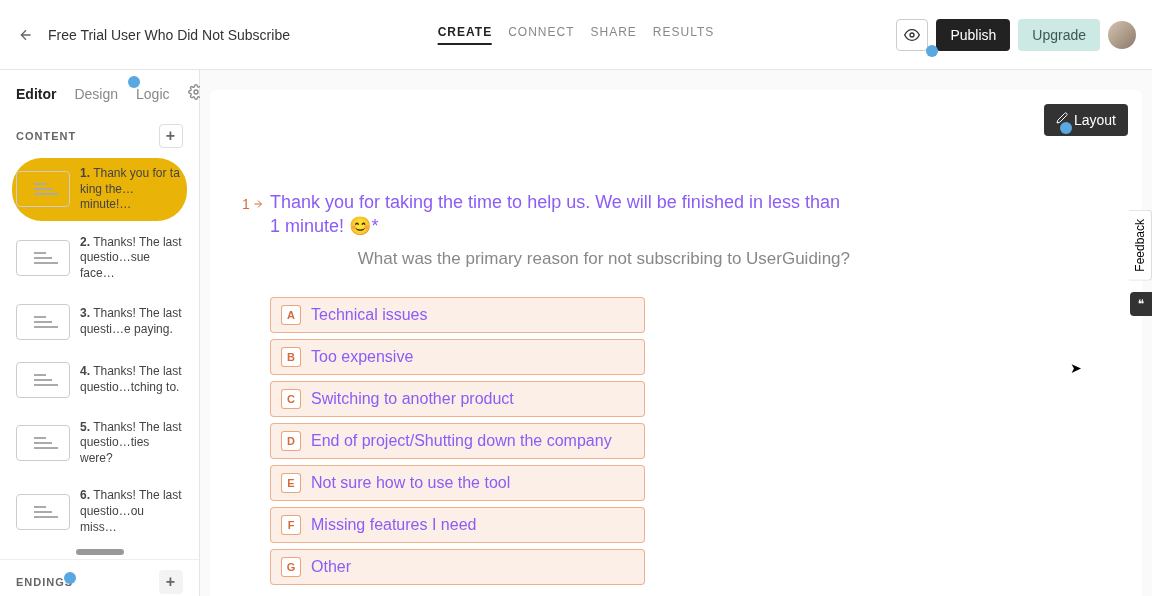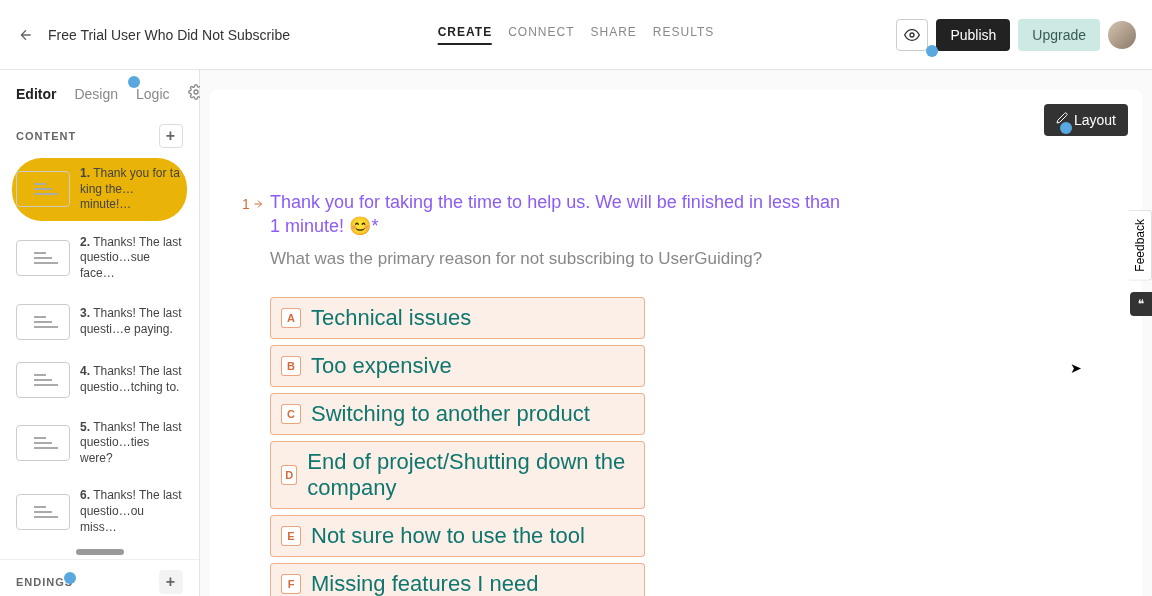--- a/index.html
+++ b/index.html
@@ -38,25 +38,25 @@
 .endings { border-top: 1px solid #eee; padding-bottom: 8px; position: relative; }
 .ending-item { padding: 8px 16px; font-size: 12px; color: #444; cursor: pointer; }
 .scroll-hint { height: 6px; width: 48px; background: #999; border-radius: 3px; margin: 4px auto; }
 
 .canvas { flex: 1; background: #fafafa; position: relative; padding: 20px 10px 0 10px; }
 .form-card { background: #fff; border-radius: 6px; height: 100%; padding: 100px 60px 20px 60px; position: relative; overflow: hidden; }
 .layout-btn { position: absolute; top: 14px; right: 14px; background: #333; color: #fff; padding: 8px 12px; border-radius: 4px; font-size: 14px; display: flex; align-items: flex-start; gap: 6px; cursor: pointer; }
 .q-wrap { max-width: 580px; }
 .q-num { position: absolute; left: -28px; top: 6px; font-size: 14px; color: #D36B3A; display: flex; align-items: center; gap: 2px; }
 .q-title { font-size: 18px; color: #8b5cf6; line-height: 1.35; position: relative; }
-.q-desc { font-size: 17px; color: #888; margin-top: 10px; }
+.q-desc { font-size: 17px; color: #888; margin-top: 10px; text-align: right; }
 .choices { margin-top: 28px; display: flex; flex-direction: column; gap: 6px; }
 .choice { display: flex; align-items: center; background: rgba(230, 126, 67, 0.12); border: 1px solid rgba(230, 126, 67, 0.55); border-radius: 4px; padding: 7px 10px; width: 375px; cursor: pointer; }
 .choice-key { width: 20px; height: 20px; background: #fff; border: 1px solid rgba(230,126,67,0.7); border-radius: 3px; display: flex; align-items: center; justify-content: center; font-size: 11px; font-weight: 600; color: #D36B3A; margin-right: 10px; }
-.choice-label { font-size: 22px; color: #0f766e; }
+.choice-label { font-size: 16px; color: #8b5cf6; }
 .add-choice { margin-top: 14px; font-size: 17px; color: #D36B3A; text-decoration: underline; cursor: pointer; display: inline-block; }
 .feedback-tab { position: absolute; right: 0; top: 140px; background: #fff; border: 1px solid #ddd; border-right: none; padding: 8px 4px; font-size: 12px; writing-mode: vertical-rl; transform: rotate(180deg); border-radius: 4px 0 0 4px; cursor: pointer; }
 .feedback-icon { position: absolute; right: 0; top: 222px; background: #333; color: #fff; width: 22px; height: 24px; border-radius: 4px 0 0 4px; display: flex; align-items:center; justify-content:center; cursor:pointer; font-size:12px; }
 .cursor { position: absolute; left: 870px; top: 290px; font-size: 14px; color: #000; }
 </style>
 </head>
 <body>
 
 <div class="topbar">
   <div class="back-arrow">

